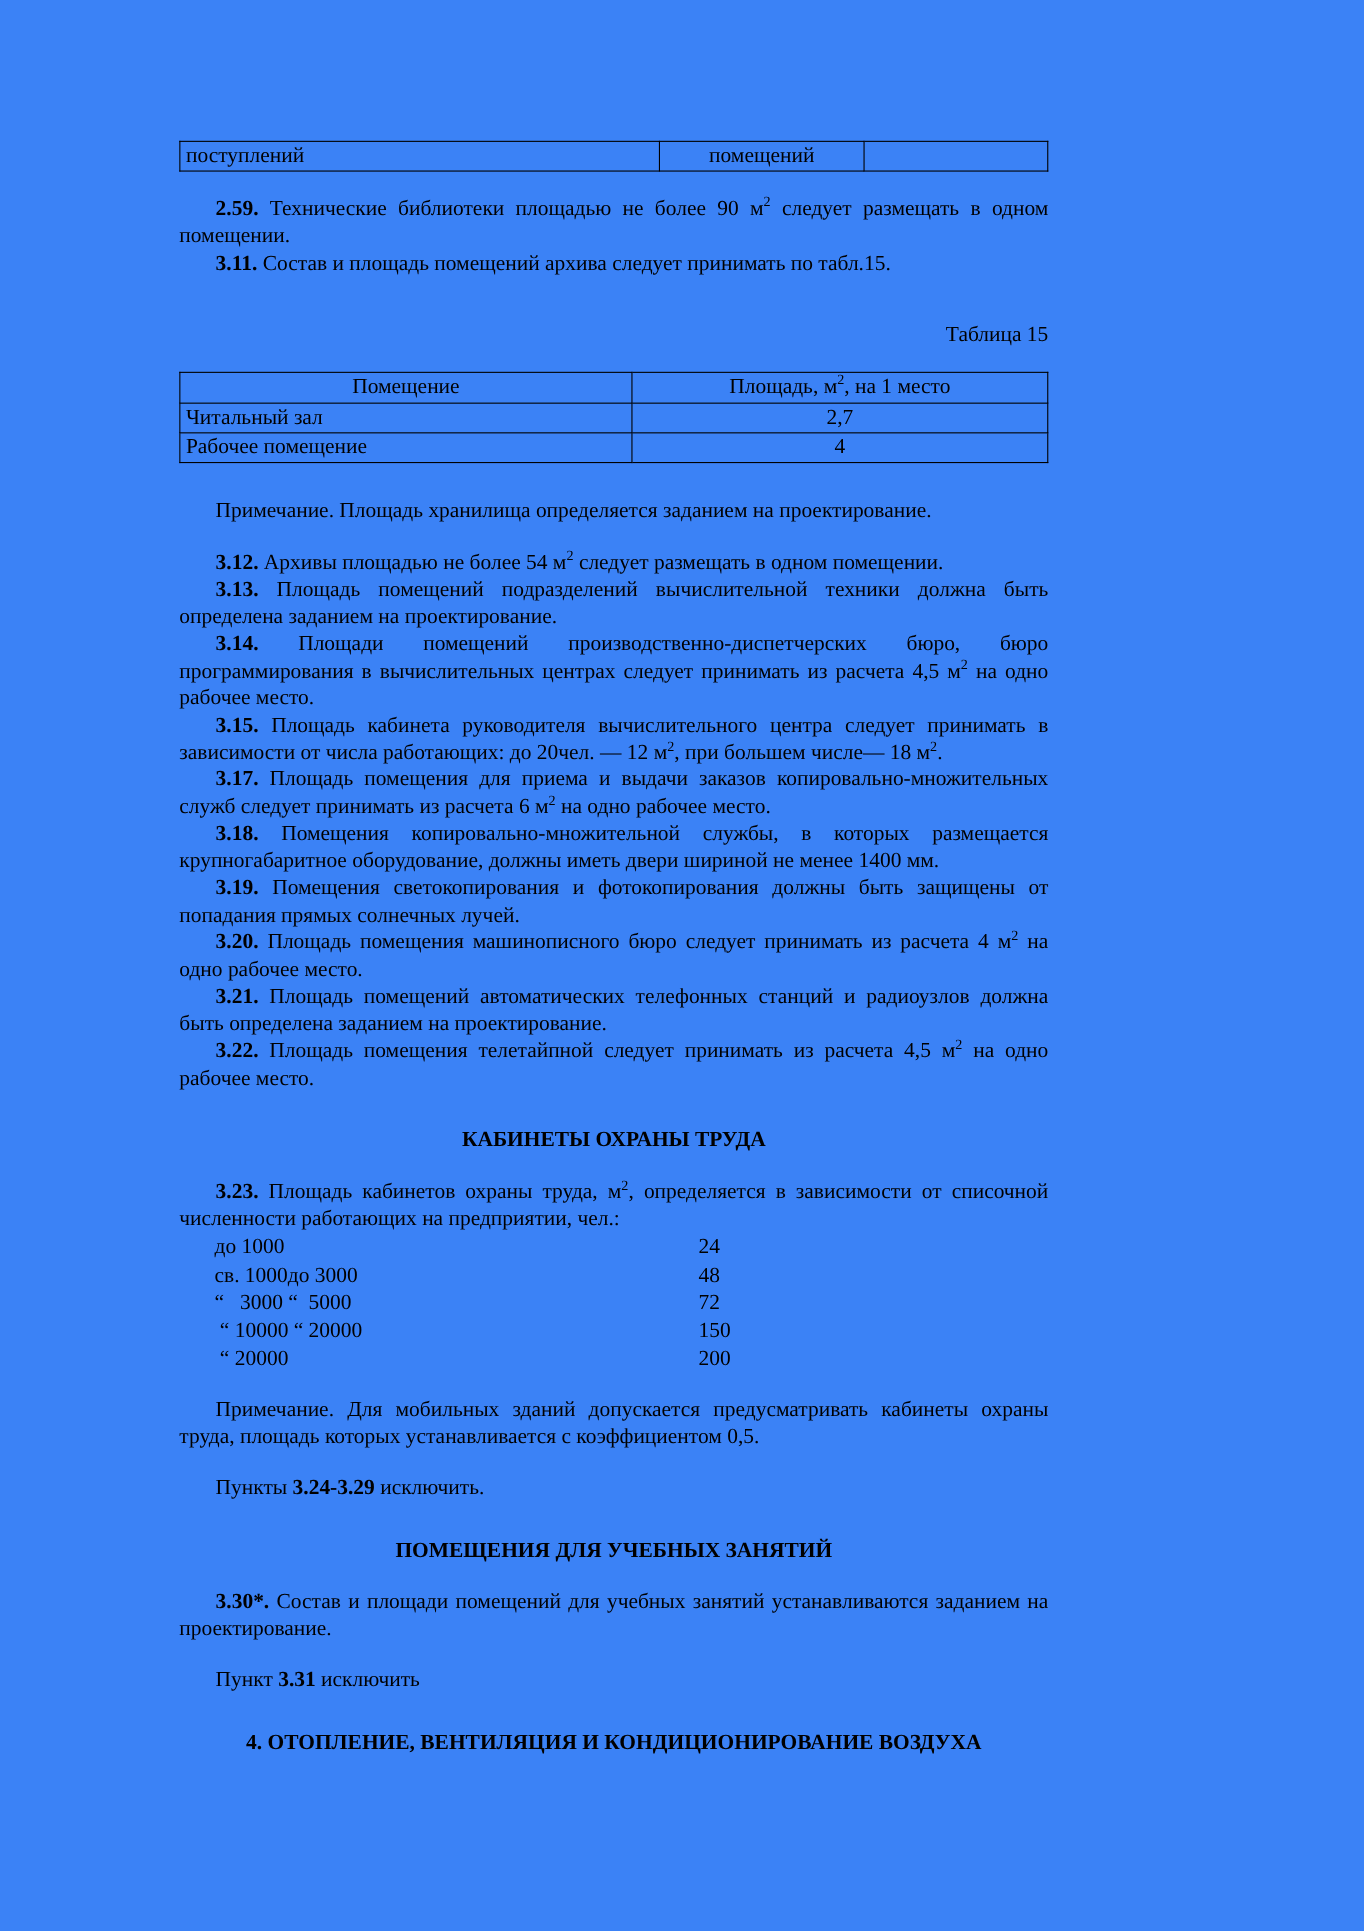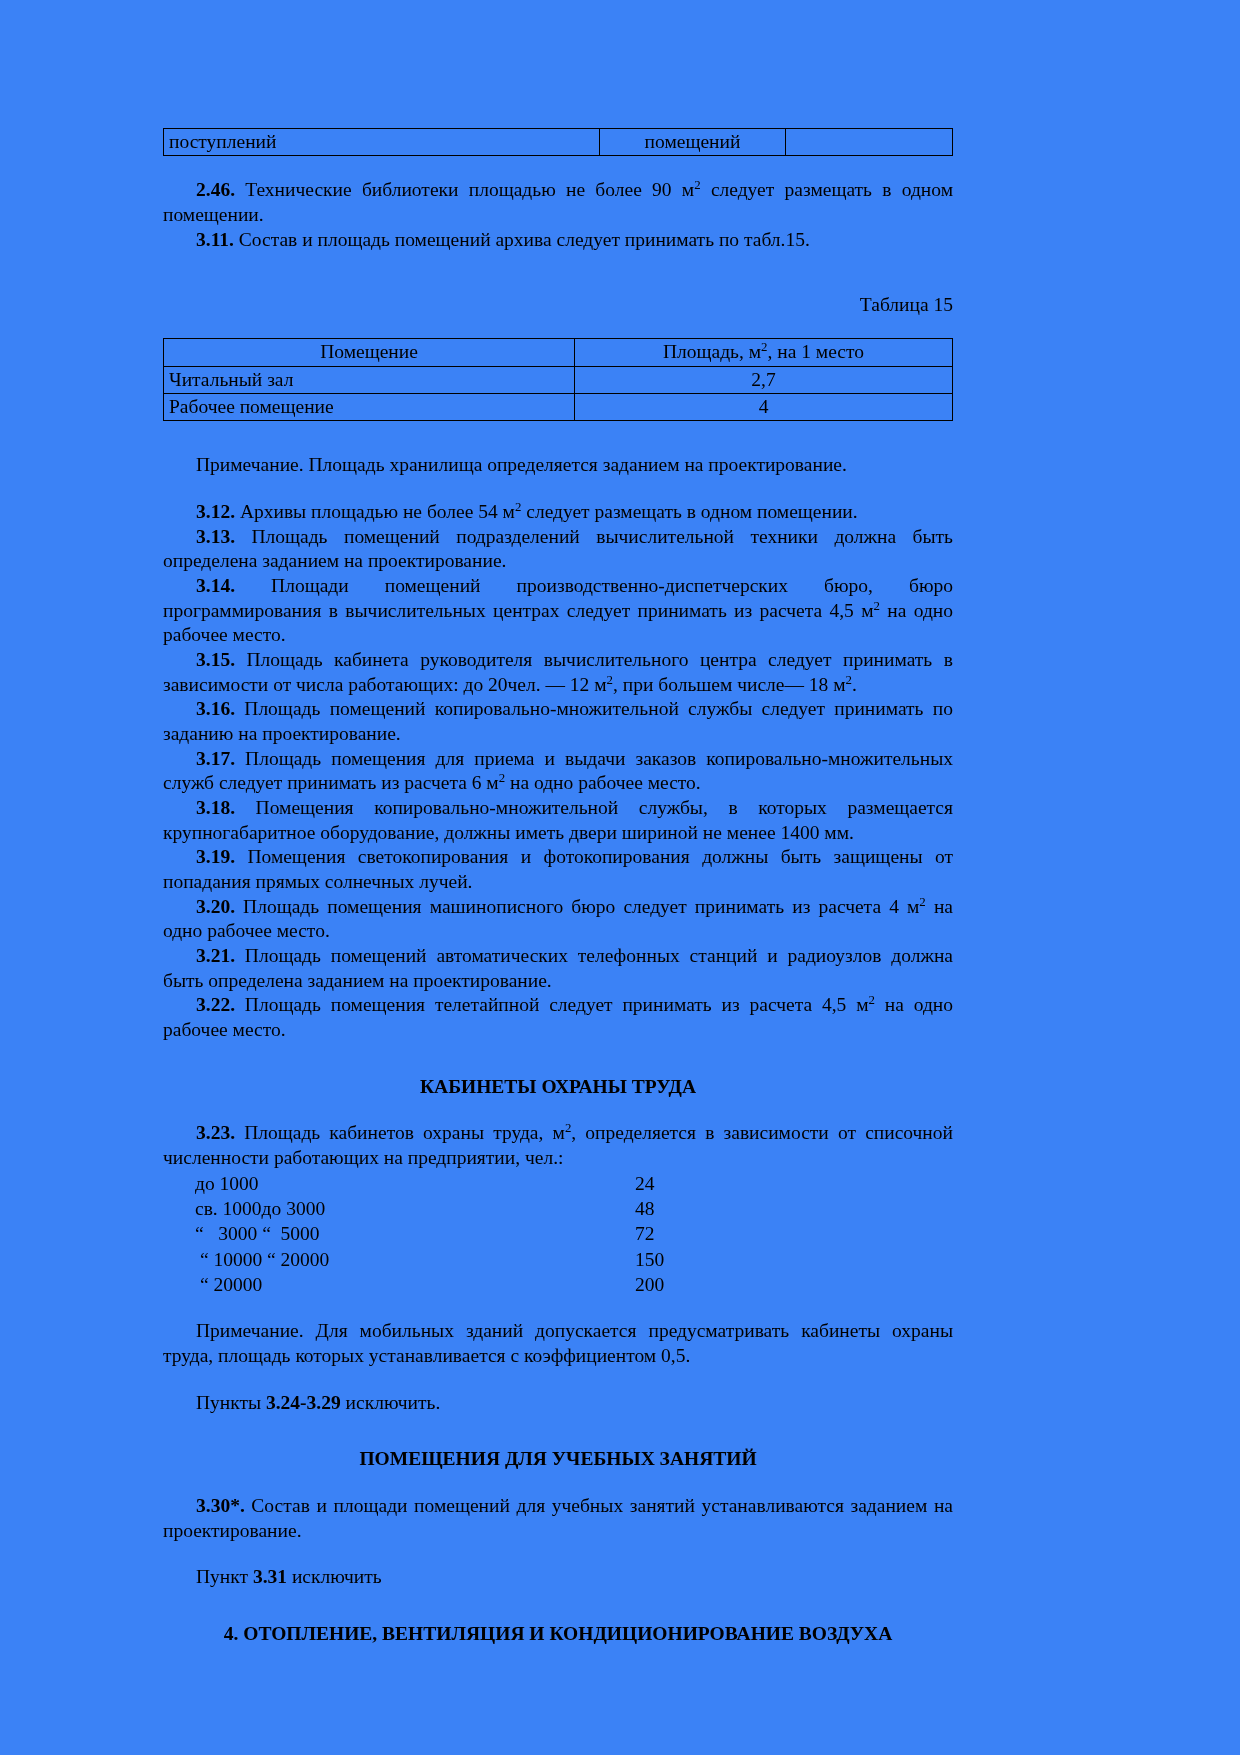--- a/index.html
+++ b/index.html
@@ -114,21 +114,21 @@
         <tr>
           <td class="tc-left" style="width:425px;">поступлений</td>
           <td class="tc-center" style="width:175px;">помещений</td>
           <td class="tc-center"></td>
         </tr>
       </tbody>
     </table>
 
     <div class="gap-md"></div>
 
-    <p class="body"><b class="num">2.46.</b><span> Технические библиотеки площадью не более 90 м<sup>2</sup> следует размещать в одном помещении.</span></p>
+    <p class="body"><b class="num">2.59.</b><span> Технические библиотеки площадью не более 90 м<sup>2</sup> следует размещать в одном помещении.</span></p>
 
     <p class="body"><b class="num">3.11.</b><span> Состав и  площадь помещений архива следует принимать по табл.15.</span></p>
 
     <div class="gap-xl"></div>
 
     <p class="table-caption">Таблица 15</p>
 
     <div class="gap-md"></div>
 
     <table class="doc-table">
@@ -157,21 +157,20 @@
     <div class="gap-md"></div>
 
     <p class="body"><b class="num">3.12.</b><span> Архивы площадью не более 54 м<sup>2</sup> следует размещать в одном помещении.</span></p>
 
     <p class="body"><b class="num">3.13.</b><span> Площадь помещений подразделений вычислительной техники должна быть определена заданием на проектирование.</span></p>
 
     <p class="body"><b class="num">3.14.</b><span> Площади помещений производственно-диспетчерских бюро, бюро программирования в вычислительных центрах следует принимать из расчета 4,5 м<sup>2</sup> на одно рабочее место.</span></p>
 
     <p class="body"><b class="num">3.15.</b><span> Площадь кабинета руководителя вычислительного центра следует принимать в зависимости от числа работающих: до 20чел. — 12 м<sup>2</sup>, при большем числе— 18 м<sup>2</sup>.</span></p>
 
-    <p class="body"><b class="num">3.16.</b><span> Площадь помещений копировально-множительной службы следует принимать по заданию на проектирование.</span></p>
 
     <p class="body"><b class="num">3.17.</b><span> Площадь помещения для приема и выдачи заказов копировально-множительных служб следует принимать из расчета 6 м<sup>2</sup> на одно рабочее место.</span></p>
 
     <p class="body"><b class="num">3.18.</b><span> Помещения копировально-множительной службы, в которых размещается крупногабаритное оборудование, должны иметь двери шириной не менее 1400 мм.</span></p>
 
     <p class="body"><b class="num">3.19.</b><span> Помещения светокопирования и фотокопирования должны быть защищены от попадания прямых солнечных лучей.</span></p>
 
     <p class="body"><b class="num">3.20.</b><span> Площадь помещения машинописного бюро следует принимать из расчета 4 м<sup>2</sup> на одно рабочее место.</span></p>
 
     <p class="body"><b class="num">3.21.</b><span> Площадь помещений автоматических телефонных станций и радиоузлов должна быть определена заданием на проектирование.</span></p>

